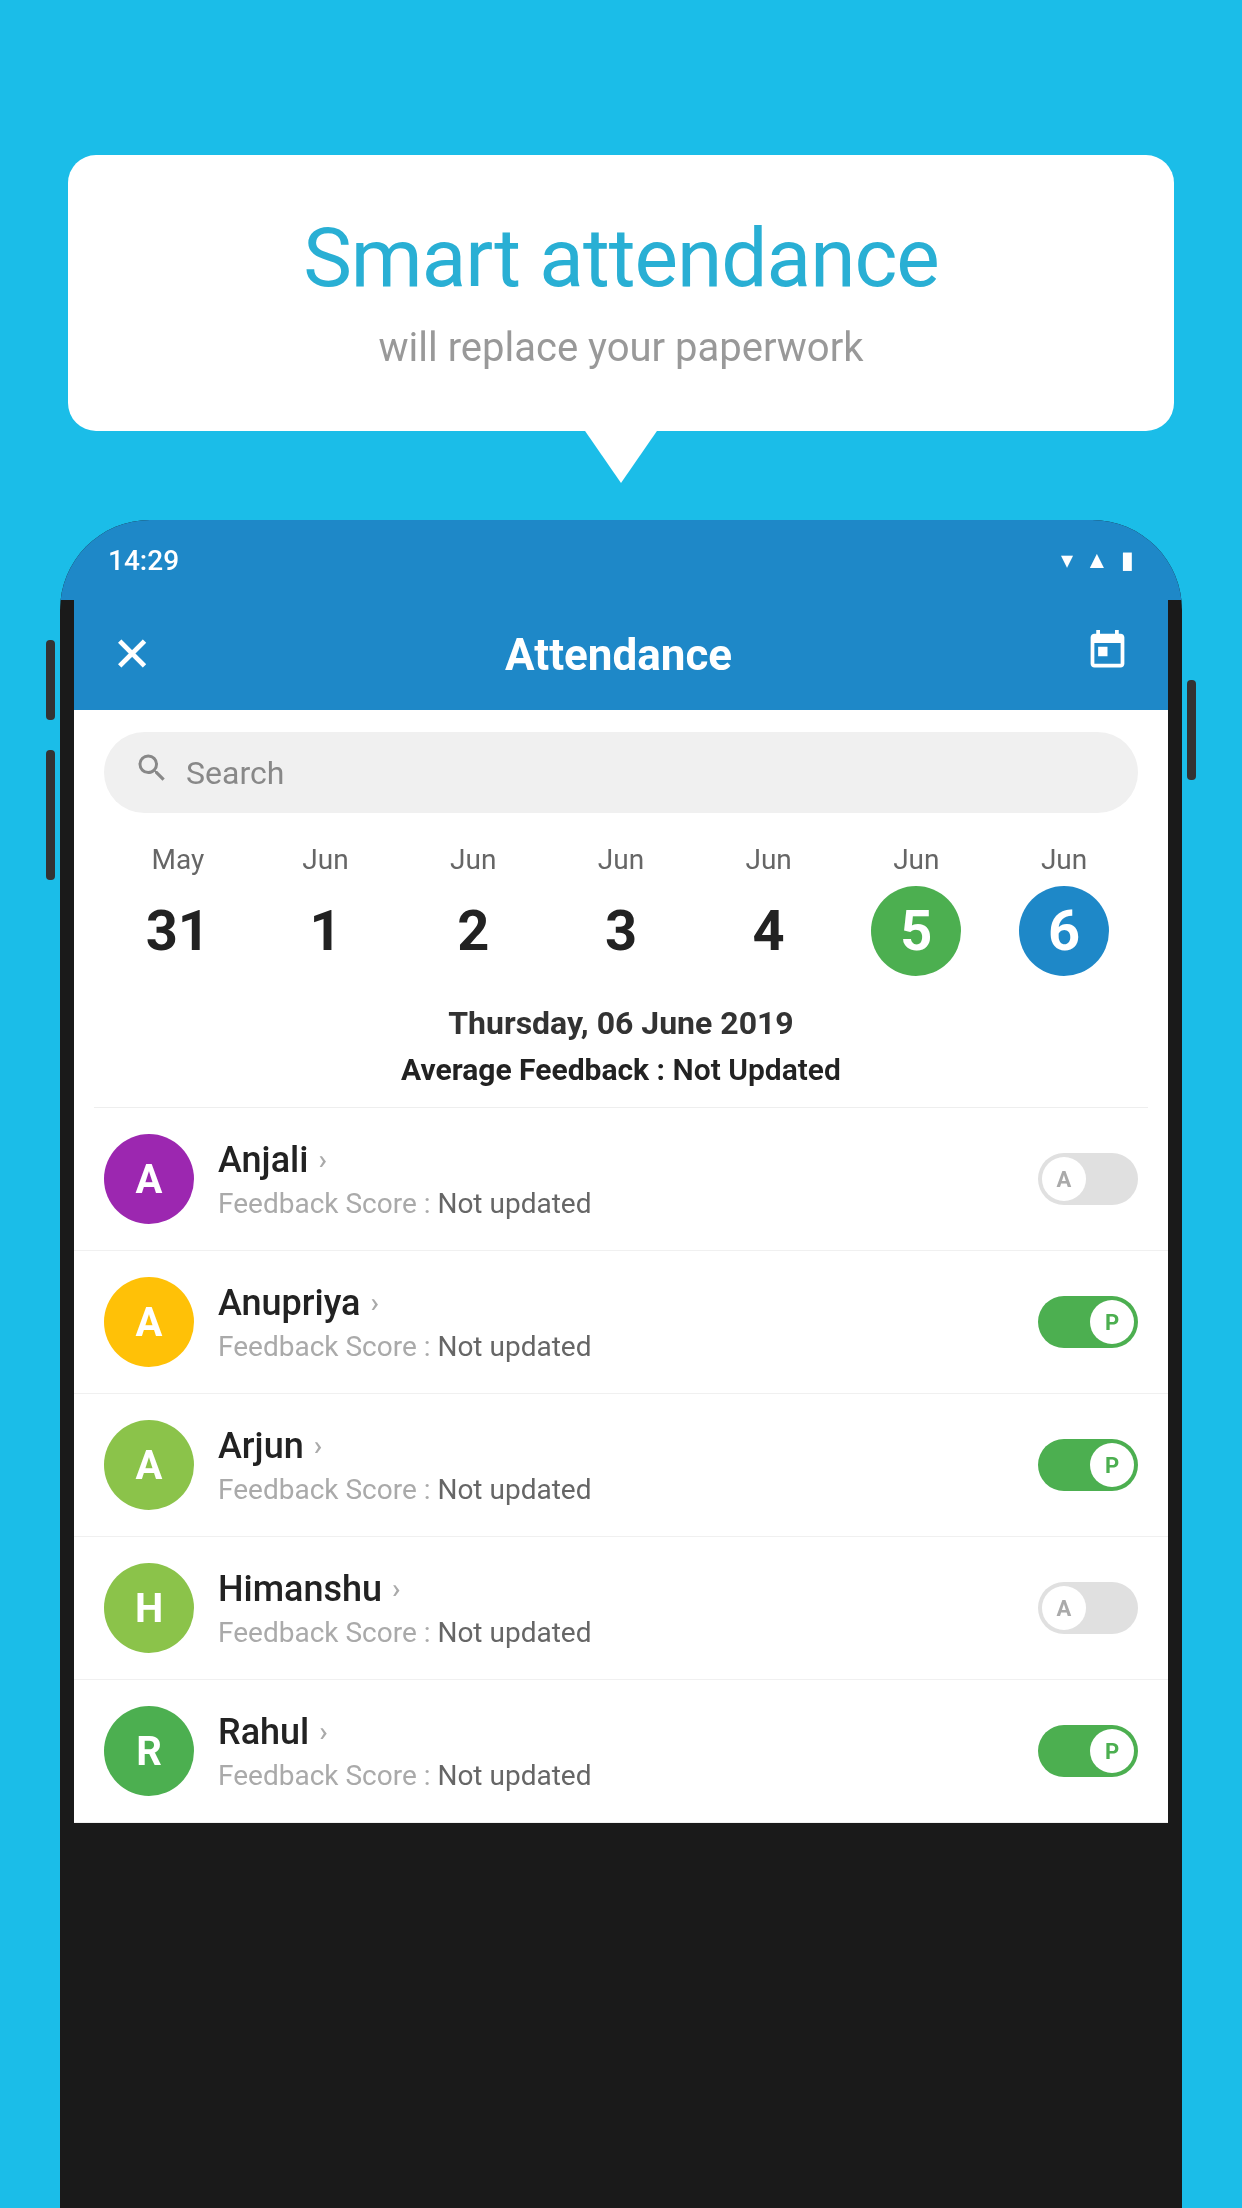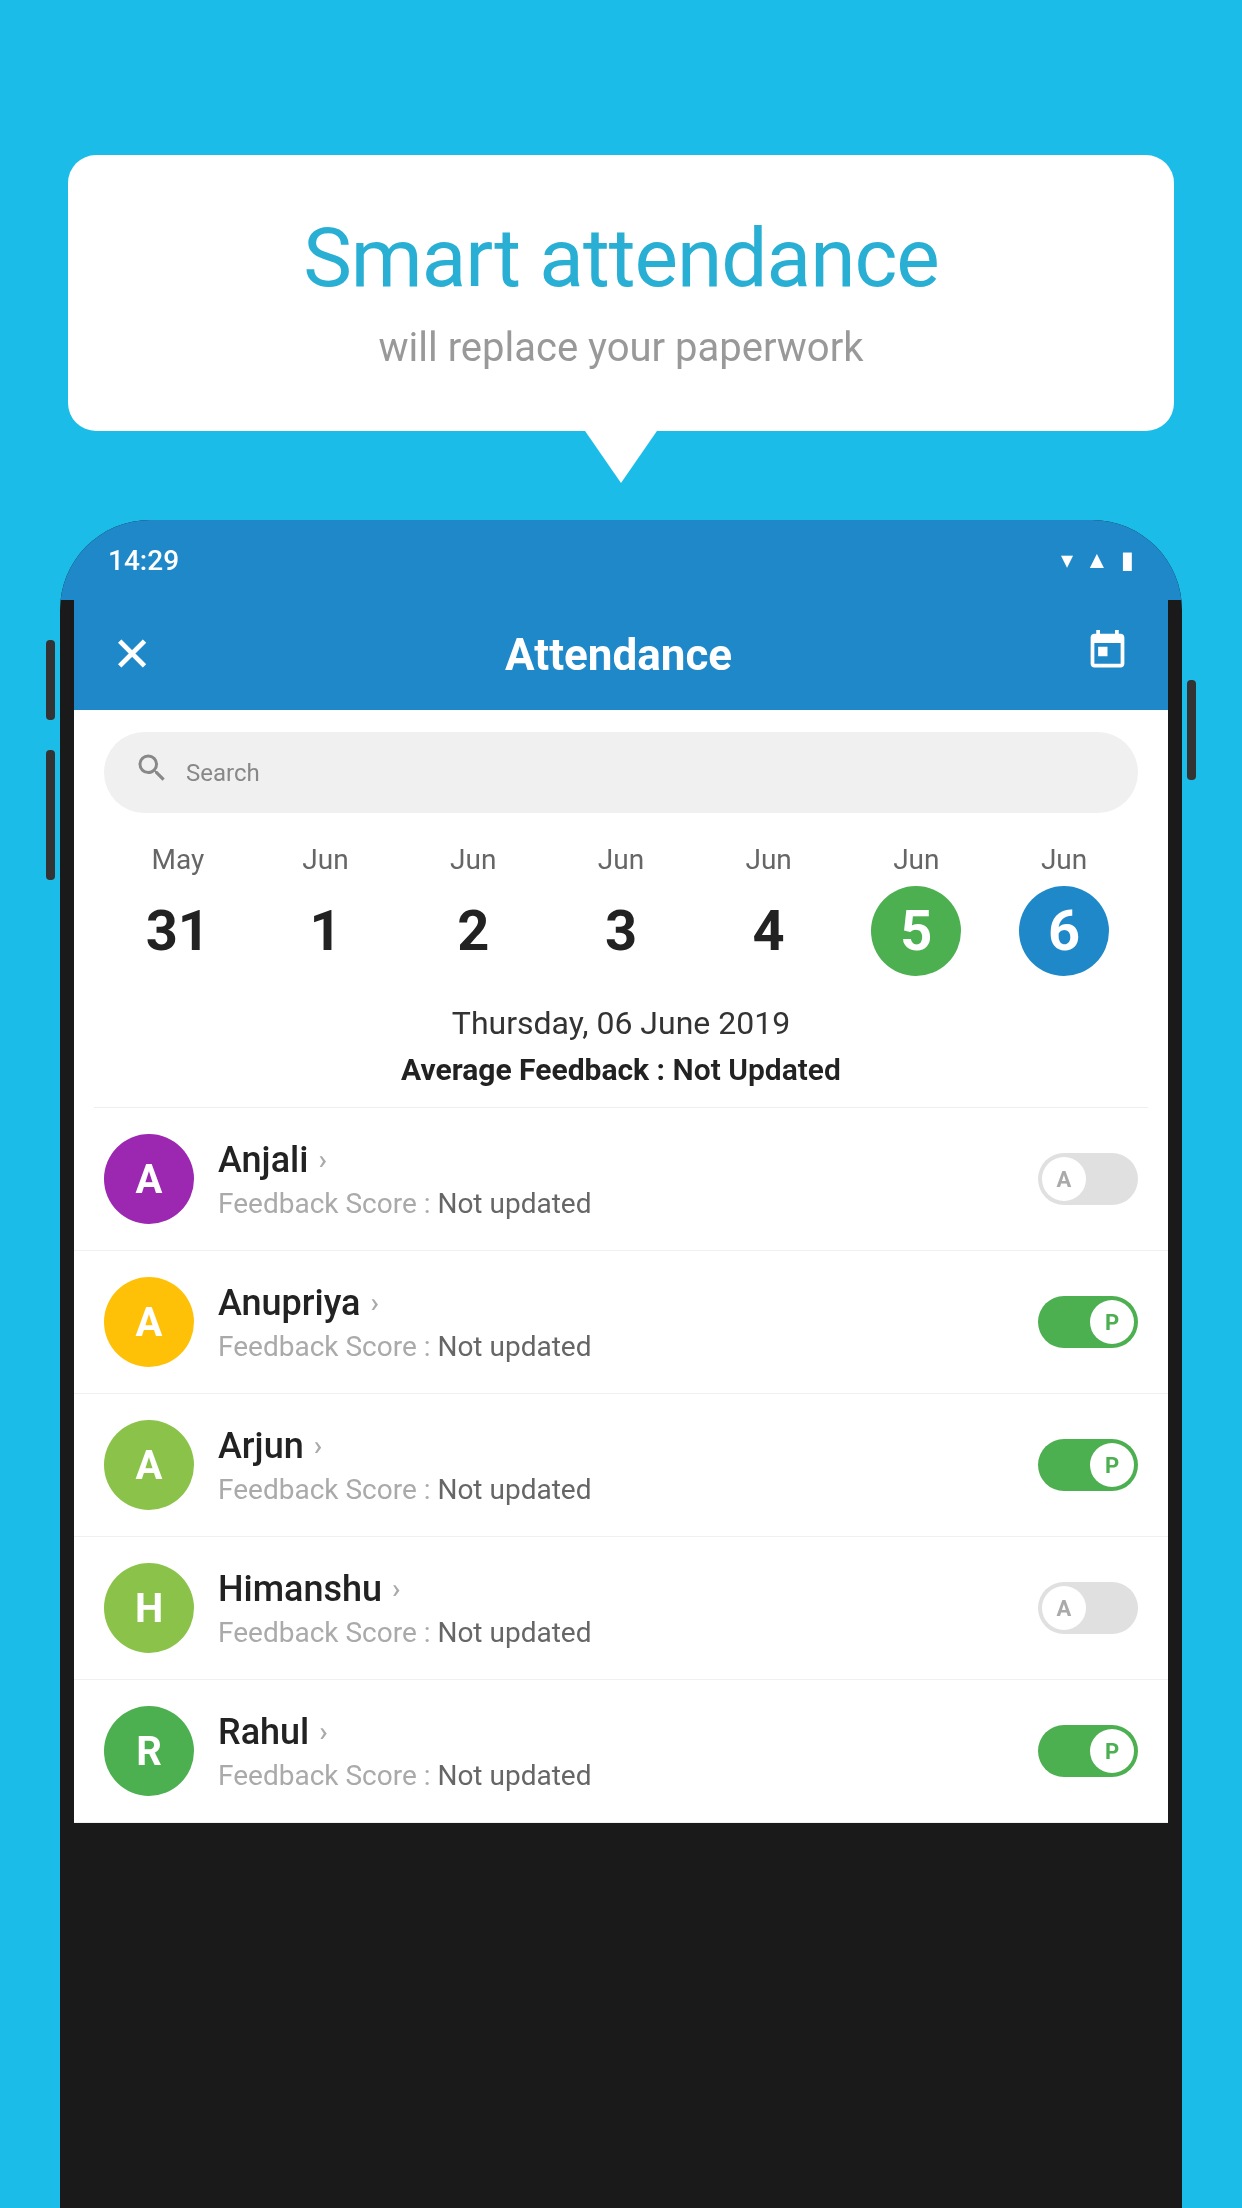--- a/index.html
+++ b/index.html
@@ -168,21 +168,21 @@
       align-items: center;
       gap: 16px;
     }
 
     .search-icon-wrap {
       color: #888;
       font-size: 36px;
     }
 
     .search-input-display {
-      font-size: 24px;
+      font-size: 32px;
       color: #888;
       flex: 1;
     }
 
     
     .calendar-strip {
       display: flex;
       align-items: center;
       padding: 30px 30px 10px;
       justify-content: space-around;
@@ -223,21 +223,21 @@
       color: white;
       border-radius: 50%;
     }
 
     
     .date-label {
       text-align: center;
       font-size: 32px;
       color: #333;
       padding: 18px 0 10px;
-      font-weight: 400;
+      font-weight: 700;
     }
 
     
     .add-topic-btn {
       display: block;
       margin: 10px auto 18px;
       padding: 18px 55px;
       border: 2px solid #1e88c8;
       border-radius: 50px;
       background: transparent;

